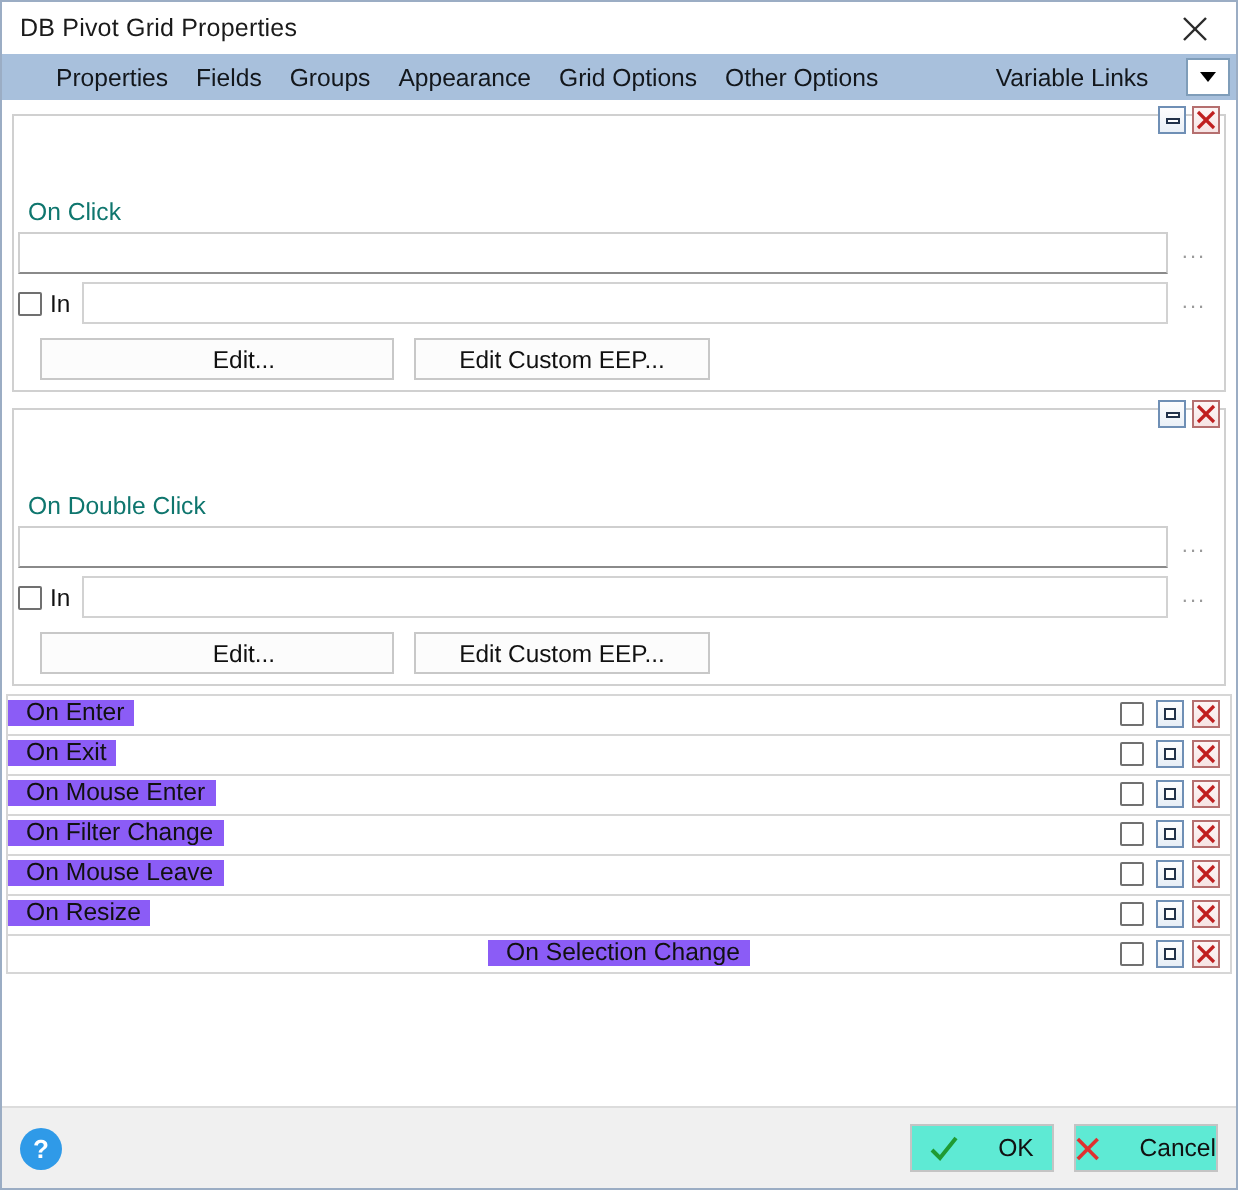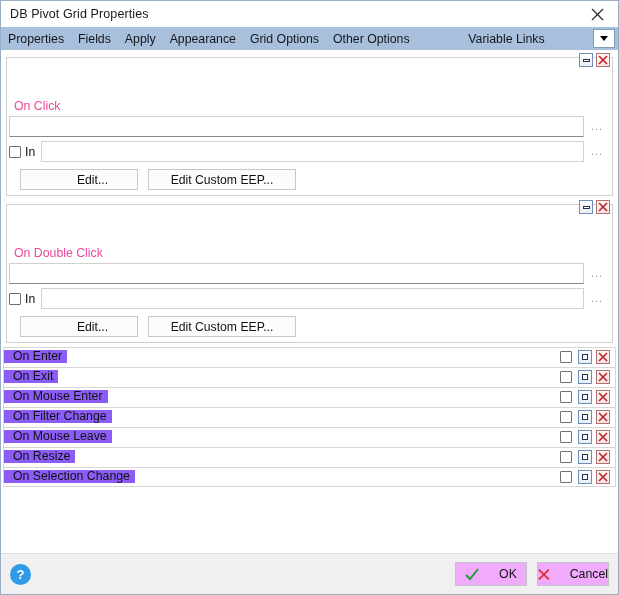--- a/index.html
+++ b/index.html
@@ -56,21 +56,21 @@
   .titlebar-close svg { display:block; }
 
   
   .tabstrip {
     height: 16px;
     min-height: 23px;
     background: #a8c0dc;
     display: flex;
     align-items: stretch;
     position: relative;
-    padding-left: 0;
+    padding-left: 20px;
     box-sizing: border-box;
   }
   .tab {
     display: flex;
     align-items: center;
     padding: 0 7px;
     font-size: 12.3px;
     color: #13171c;
     white-space: nowrap;
     cursor: default;
@@ -128,21 +128,21 @@
     border-top: 1px solid #d0d0d0;
     pointer-events: none;
   }
   .group-legend {
     position: relative;
     display: inline-block;
     background: #ffffff;
     padding: 0 4px 0 6px;
     margin-left: 5px;
     font-size: 12.3px;
-    color: #ec4899;
+    color: #0f766e;
     z-index: 2;
     line-height: 13px;
     margin-top: 40px;
   }
   .group-tools {
     position: absolute;
     right: 6px;
     top: 3px;
     display: flex;
     gap: 3px;
@@ -260,39 +260,40 @@
     border: 1px solid #c8c8c8;
     background: #fcfcfc;
     font-family: "Liberation Sans", sans-serif;
     font-size: 12.2px;
     color: #111111;
     display: flex;
     align-items: center;
     justify-content: center;
     cursor: default;
   }
-  .btn-edit { width: 118px; padding-left: 27px; }
+  .btn-edit { width: 177px; padding-left: 27px; }
   .btn-edit-custom { width: 148px; }
 
   
   .collapsed-list {
     margin: 3px 2px 0 2px;
   }
   .crow {
     position: relative;
     height: 20px;
     display: flex;
     align-items: center;
     border-top: 1px solid #d6d6d6;
     border-left: 1px solid #d6d6d6;
     border-right: 1px solid #d6d6d6;
     box-sizing: border-box;
   }
   .crow:last-child {
     border-bottom: 1px solid #d6d6d6;
+    justify-content: center;
   }
   .crow-label {
     font-size: 12.3px;
     color: #111111;
     background: #8b5cf6;
     padding: 0 5px 0 9px;
     position: relative;
     top: -1px;
     line-height: 13px;
   }
@@ -331,21 +332,21 @@
     cursor: default;
     user-select: none;
   }
   .footer-spacer { flex: 1 1 auto; }
   .action-btns { display: flex; gap: 10px; }
   .abtn {
     width: 72px;
     height: 24px;
     box-sizing: border-box;
     border: 1px solid #c4c4c4;
-    background: #f0abfc;
+    background: #5eead4;
     display: flex;
     align-items: center;
     justify-content: center;
     gap: 20px;
     font-size: 12.3px;
     color: #111111;
     cursor: default;
   }
   .abtn svg { display:block; }
 </style>
@@ -360,21 +361,21 @@
       <svg width="13" height="13" viewBox="0 0 13 13">
         <line x1="1" y1="1" x2="12" y2="12" stroke="#2a2a2a" stroke-width="1.2"></line>
         <line x1="12" y1="1" x2="1" y2="12" stroke="#2a2a2a" stroke-width="1.2"></line>
       </svg>
     </div>
   </div>
 
   <div class="tabstrip">
     <div class="tab">Properties</div>
     <div class="tab">Fields</div>
-    <div class="tab">Apply</div>
+    <div class="tab">Groups</div>
     <div class="tab">Appearance</div>
     <div class="tab">Grid Options</div>
     <div class="tab">Other Options</div>
     <div class="tab active">EEPs</div>
     <div class="tab">Variable Links</div>
     <div class="tabstrip-filler"></div>
     <div class="tab-dropdown">
       <span class="caret-down"></span>
     </div>
   </div>

